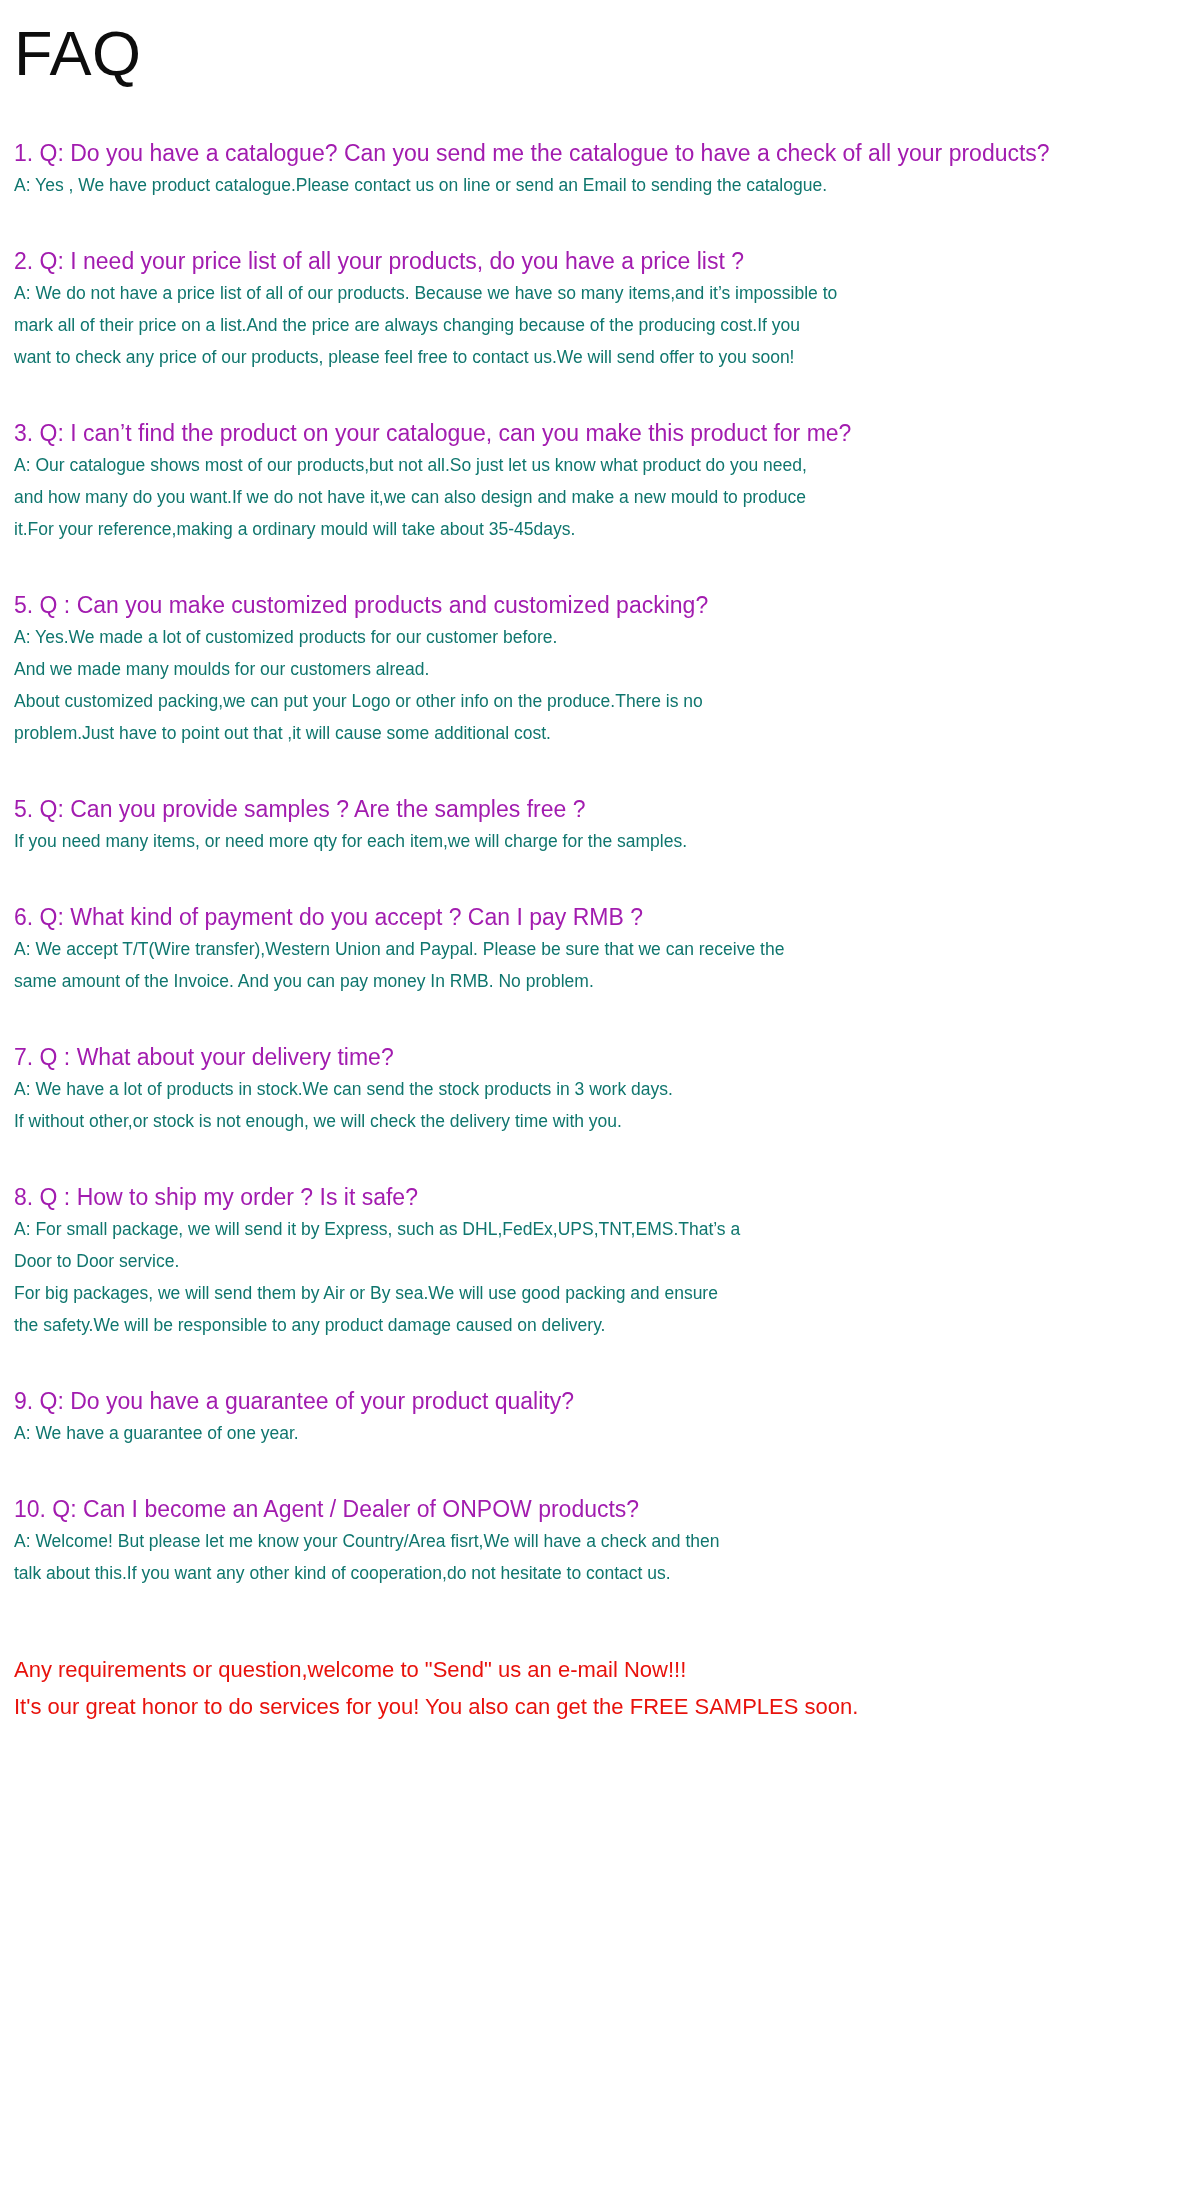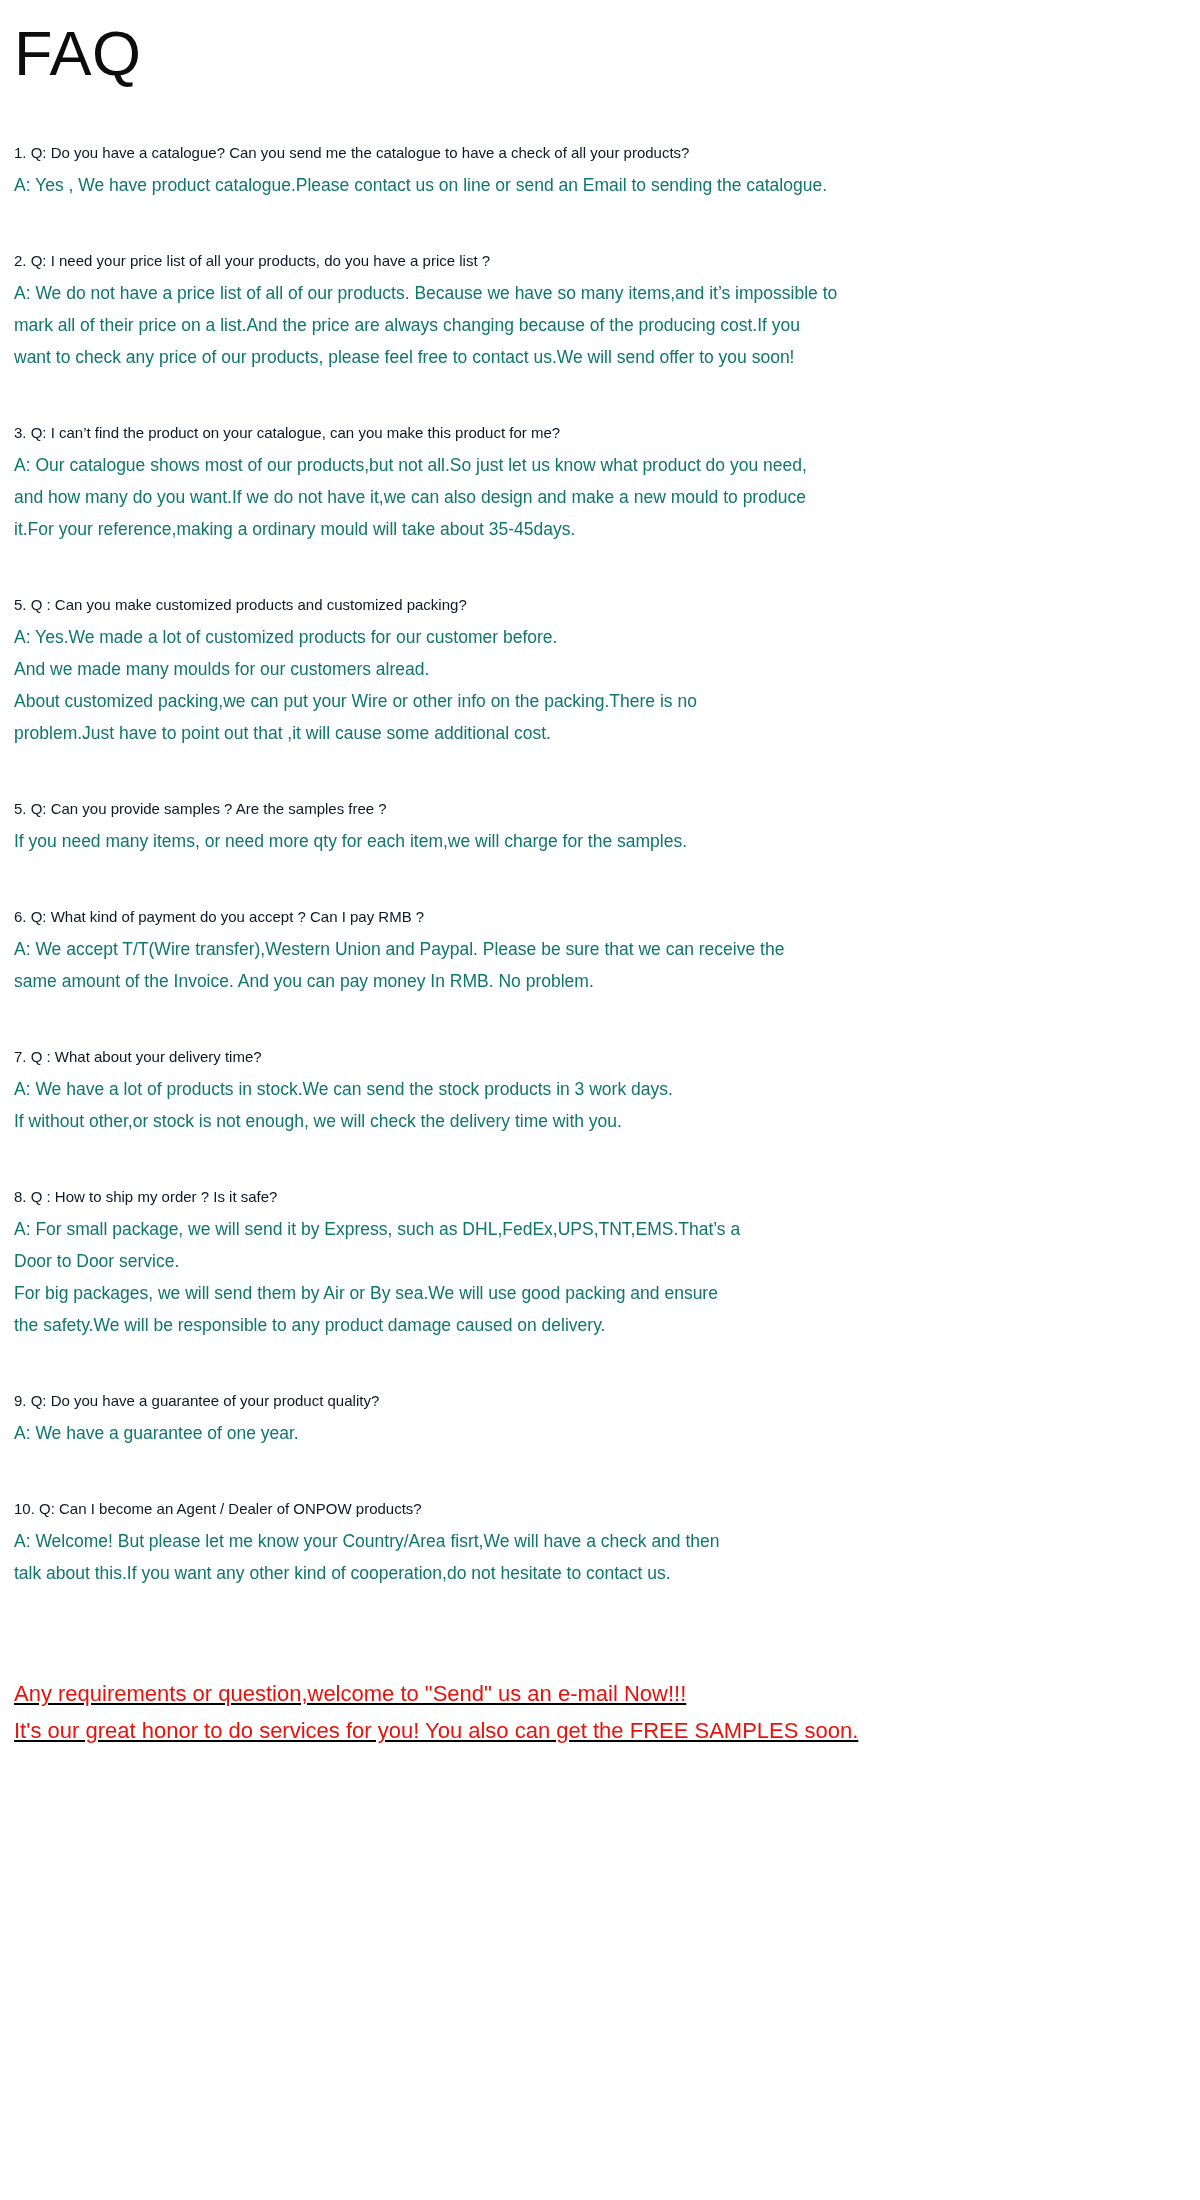--- a/index.html
+++ b/index.html
@@ -40,35 +40,34 @@
     padding: 0;
     list-style: none;
   }
   .faq-block {
     margin-top: 44px;
   }
   .faq-block.first {
     margin-top: 52px;
   }
   .q-line {
-    color: #0f172a;
-    font-size: 15px;
+    color: #a21caf;
+    font-size: 23px;
     line-height: 32px;
     white-space: nowrap;
     margin-top: 21px;
   }
   .a-line {
     color: #0f766e;
     font-size: 17.5px;
     line-height: 32px;
     white-space: nowrap;
   }
   .footer {
-    margin-top: 86px;
-    text-decoration: underline;
+    margin-top: 62px;
   }
   .footer-line {
     color: #e8120c;
     font-size: 22px;
     line-height: 37px;
     white-space: nowrap;
   }
 </style>
 </head>
 <body>
@@ -90,21 +89,21 @@
         <div class="faq-block">
           <div class="q-line">3. Q: I can’t find the product on your catalogue, can you make this product for me?</div>
           <div class="a-line">A: Our catalogue shows most of our products,but not all.So just let us know what product do you need,</div>
           <div class="a-line">and how many do you want.If we do not have it,we can also design and make a new mould to produce</div>
           <div class="a-line">it.For your reference,making a ordinary mould will take about 35-45days.</div>
         </div>
         <div class="faq-block">
           <div class="q-line">5. Q : Can you make customized products and customized packing?</div>
           <div class="a-line">A: Yes.We made a lot of customized products for our customer before.</div>
           <div class="a-line">And we made many moulds for our customers alread.</div>
-          <div class="a-line">About customized packing,we can put your Wire or other info on the packing.There is no</div>
+          <div class="a-line">About customized packing,we can put your Logo or other info on the produce.There is no</div>
           <div class="a-line">problem.Just have to point out that ,it will cause some additional cost.</div>
         </div>
         <div class="faq-block">
           <div class="q-line">5. Q: Can you provide samples ? Are the samples free ?</div>
           <div class="a-line">If you need many items, or need more qty for each item,we will charge for the samples.</div>
         </div>
         <div class="faq-block">
           <div class="q-line">6. Q: What kind of payment do you accept ? Can I pay RMB ?</div>
           <div class="a-line">A: We accept T/T(Wire transfer),Western Union and Paypal. Please be sure that we can receive the</div>
           <div class="a-line">same amount of the Invoice. And you can pay money In RMB. No problem.</div>

